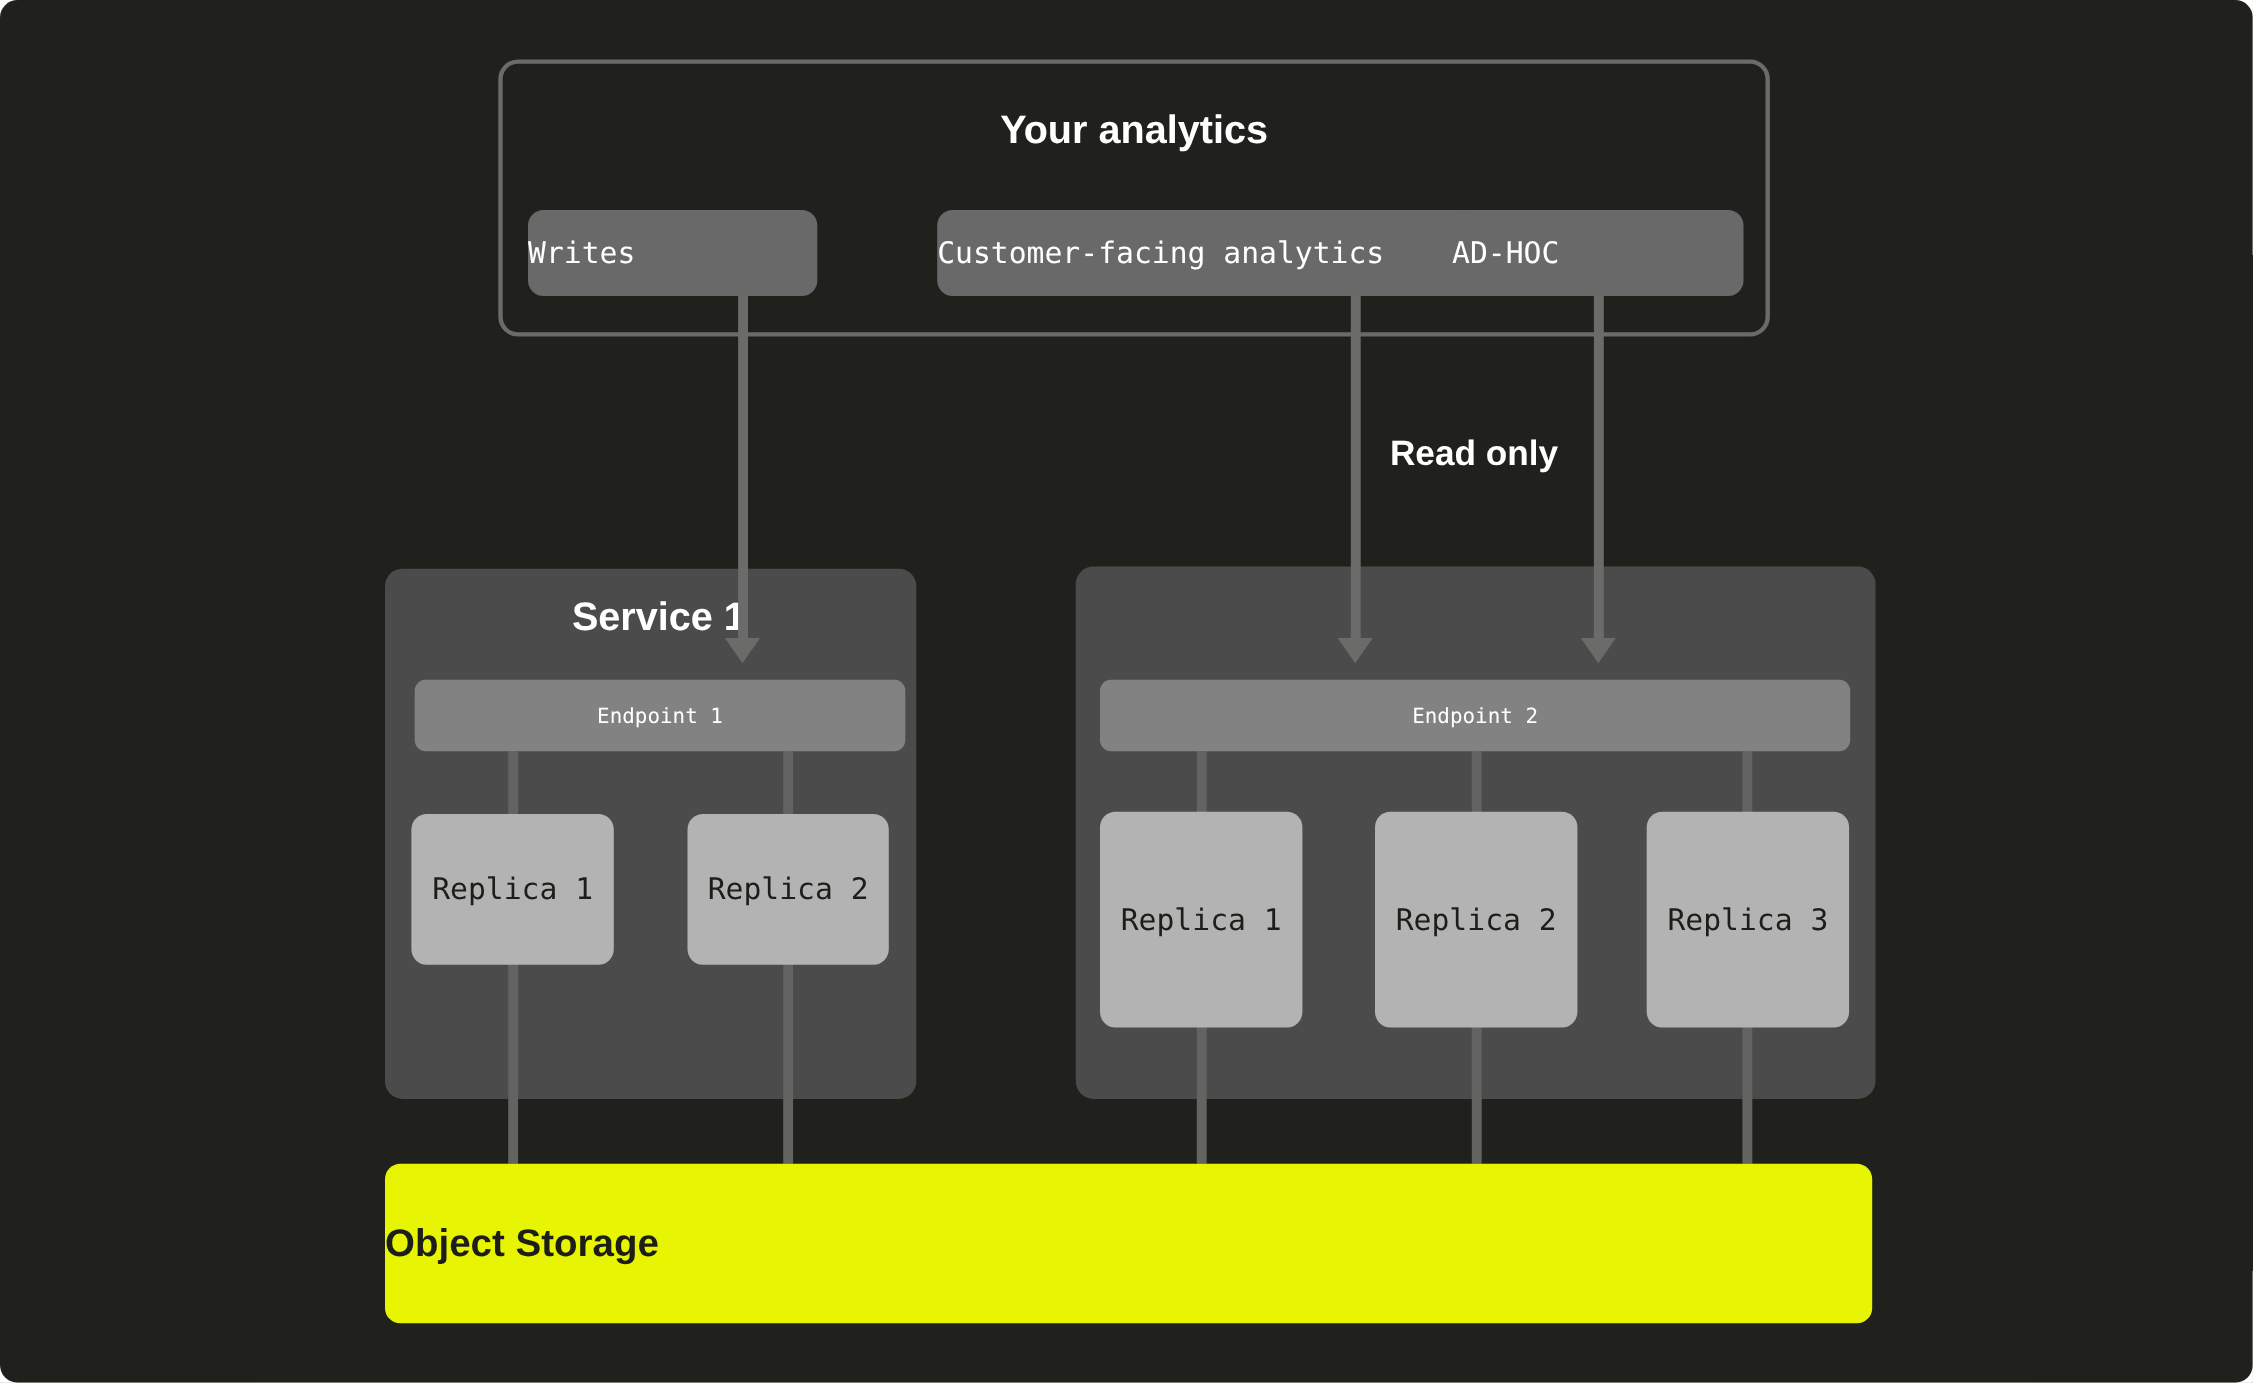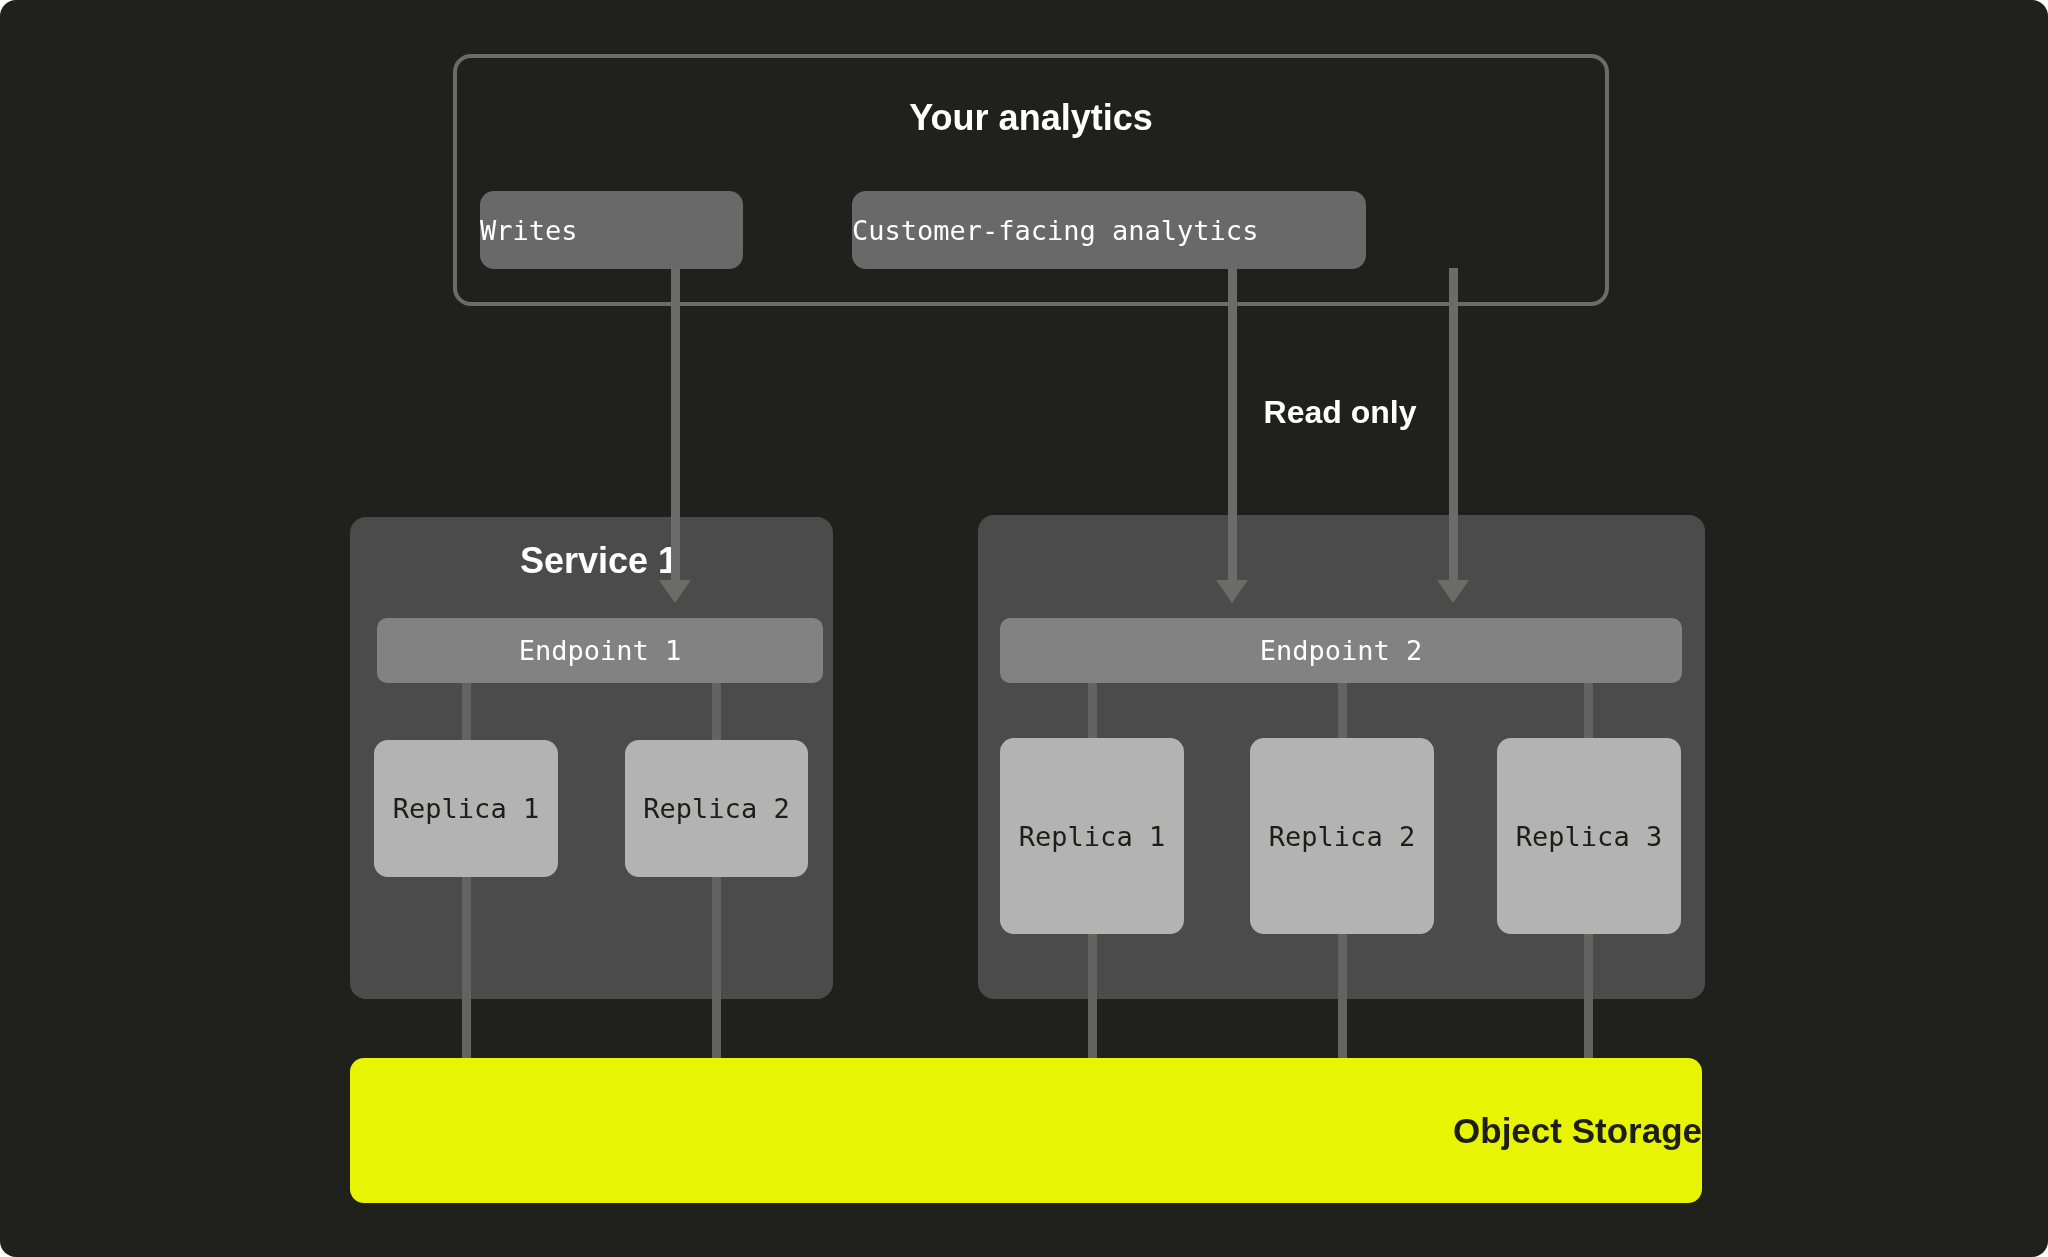--- a/index.html
+++ b/index.html
@@ -53,37 +53,37 @@
   
   .service-box{background:var(--service_bg,#4b4b4b);border-radius:16px;}
   .service-title{
     color:var(--white_text,#fff);font-size:36px;font-weight:bold;
     height:40px;line-height:40px;
   }
   .endpoint{
     height:65px;border-radius:10px;background:var(--endpoint_bg,#828282);
     color:var(--white_text,#fff);
     font-family:"DejaVu Sans Mono","Liberation Mono",monospace;
-    font-size:27px;display:flex;align-items:center;justify-content:center;
+    font-size:19px;display:flex;align-items:center;justify-content:center;
   }
   .replica{
     width:184px;border-radius:14px;background:var(--replica_bg,#b3b3b3);
     color:var(--dark_text,#1d1e18);
     font-family:"DejaVu Sans Mono","Liberation Mono",monospace;
     font-size:27px;display:flex;align-items:center;justify-content:center;
   }
   .replica-s1{top:740px;height:137px;}
   .replica-s2{top:738px;height:196px;}
 
   
   .storage-bar{
     left:350px;top:1058px;width:1352px;height:145px;
     background:var(--storage_yellow,#e8f502);border-radius:14px;
     color:var(--dark_text,#1d1e18);font-size:35px;font-weight:bold;
-    display:flex;align-items:center;justify-content:flex-end;
+    display:flex;align-items:center;justify-content:flex-start;
     font-family:"Liberation Sans",sans-serif;
   }
 </style>
 </head>
 <body>
 
 <div class="stage">
   <div class="canvas">
 
     <div class="abs service-box" style="left:350px;top:517px;width:483px;height:482px;"></div>
@@ -110,20 +110,23 @@
     </div>
 
     <div class="abs workloads-box"></div>
     <div class="abs workloads-title">Your analytics</div>
     <div class="abs pill pill-writes">
       <span>Writes</span>
     </div>
     <div class="abs pill pill-analytics">
       <span>Customer-facing analytics</span>
     </div>
+    <div class="abs pill pill-adhoc">
+      <span>AD-HOC</span>
+    </div>
 
     <div class="abs vline" style="left:671px;top:268px;height:314px;"></div>
     <div class="abs arrowhead" style="left:659px;top:580px;"></div>
 
     <div class="abs vline" style="left:1228px;top:268px;height:314px;"></div>
     <div class="abs arrowhead" style="left:1216px;top:580px;"></div>
 
     <div class="abs vline" style="left:1449px;top:268px;height:314px;"></div>
     <div class="abs arrowhead" style="left:1437px;top:580px;"></div>
 

